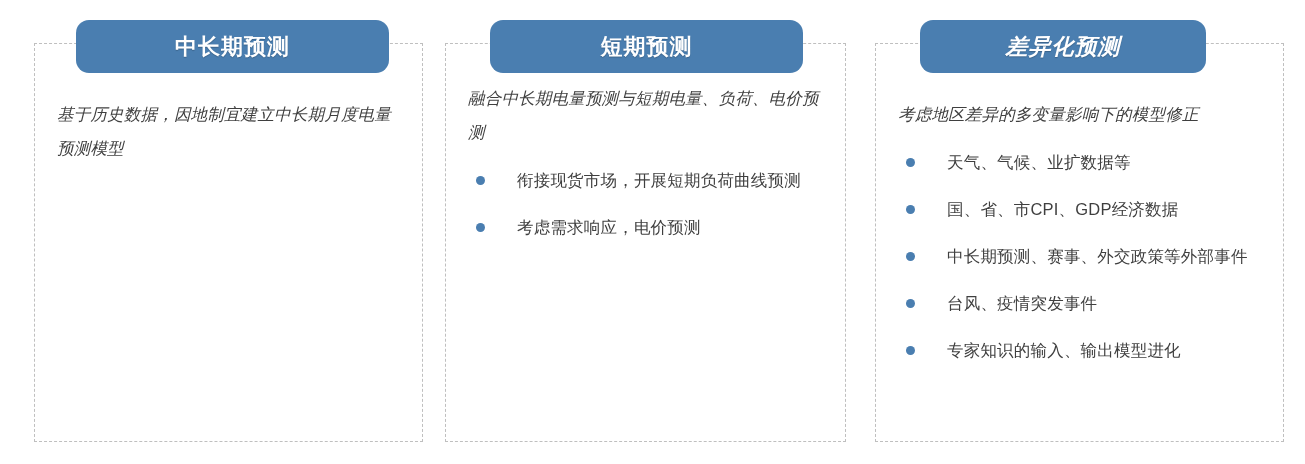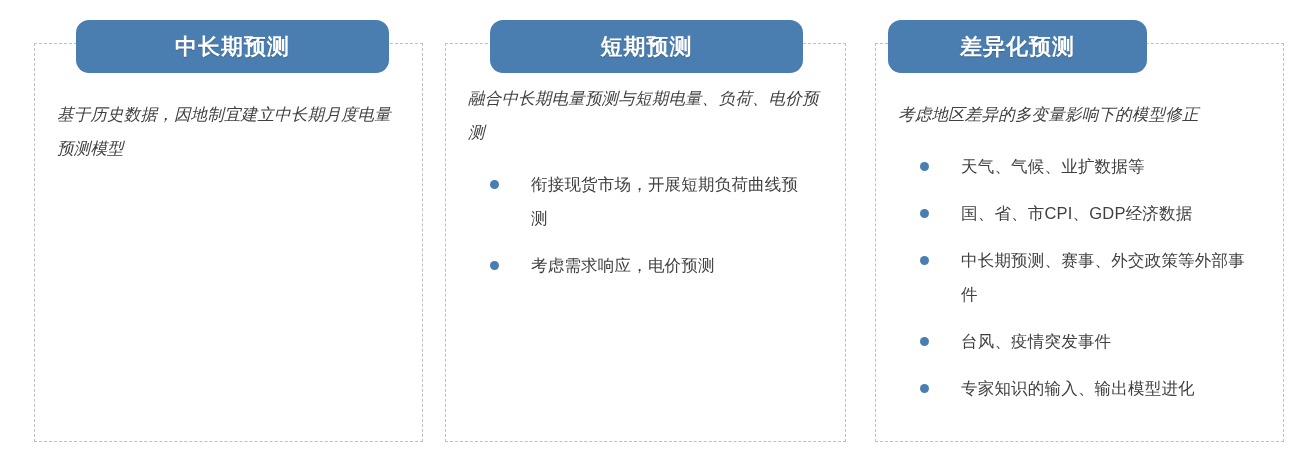--- a/index.html
+++ b/index.html
@@ -47,21 +47,21 @@
     color: #ffffff;
     font-size: 22px;
     font-weight: bold;
     letter-spacing: 1px;
     text-shadow: 0 1px 1px rgba(0,0,0,0.22);
     z-index: 5;
   }
 
   .pill-1 { left: 76px;  top: 20px; width: 313px; }
   .pill-2 { left: 490px; top: 20px; width: 313px; }
-  .pill-3 { left: 888px; top: 20px; width: 259px; }
+  .pill-3 { left: 920px; top: 20px; width: 286px; font-style: italic; }
 
   
   .panel-body {
     position: absolute;
     box-sizing: border-box;
     color: #3f3f3f;
     font-size: 16.5px;
     line-height: 34px;
   }
 
@@ -70,21 +70,21 @@
   .body-3 { left: 898px; top: 97px; width: 368px; }
 
   .intro {
     margin: 0 0 14px 0;
     letter-spacing: 0.2px;
     font-style: italic;
   }
 
   .bullets {
     list-style: none;
-    margin: 18px;
+    margin: 4px;
     padding: 0;
   }
 
   .bullet-item {
     position: relative;
     padding-left: 45px;
     margin-bottom: 13px;
     letter-spacing: 0.2px;
   }
 

